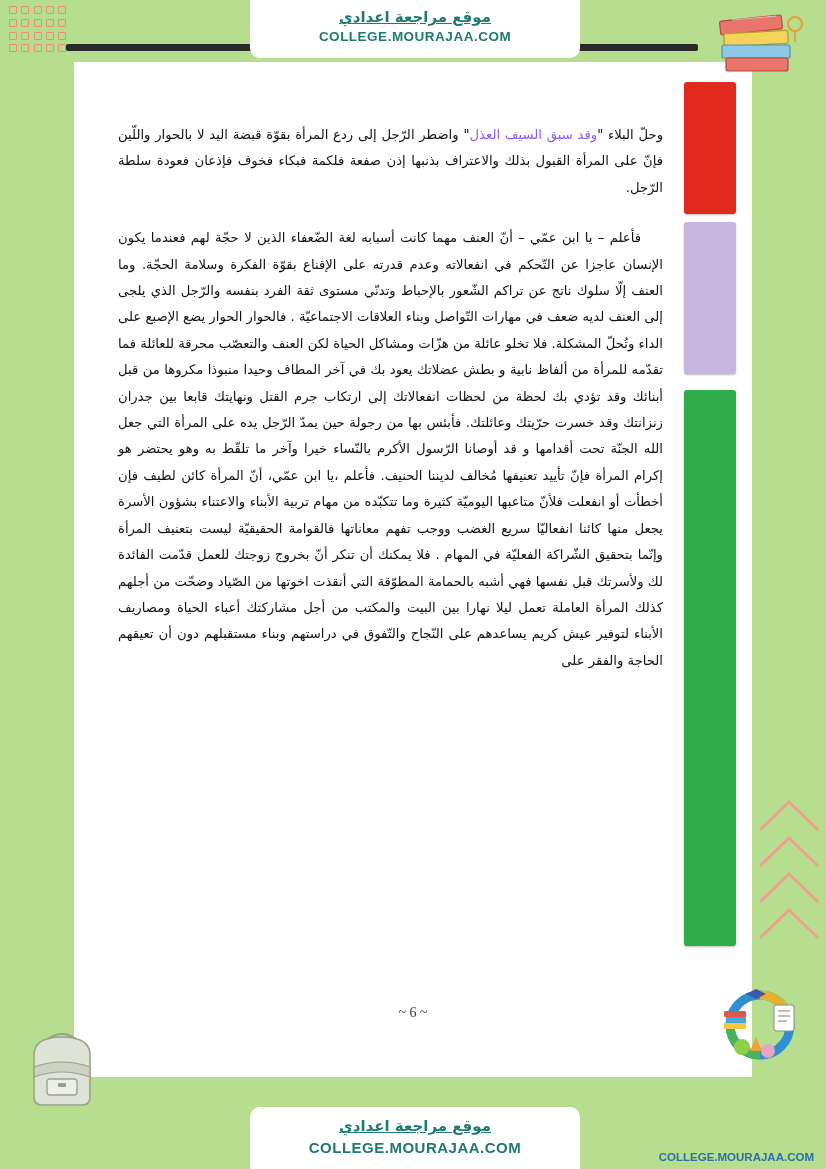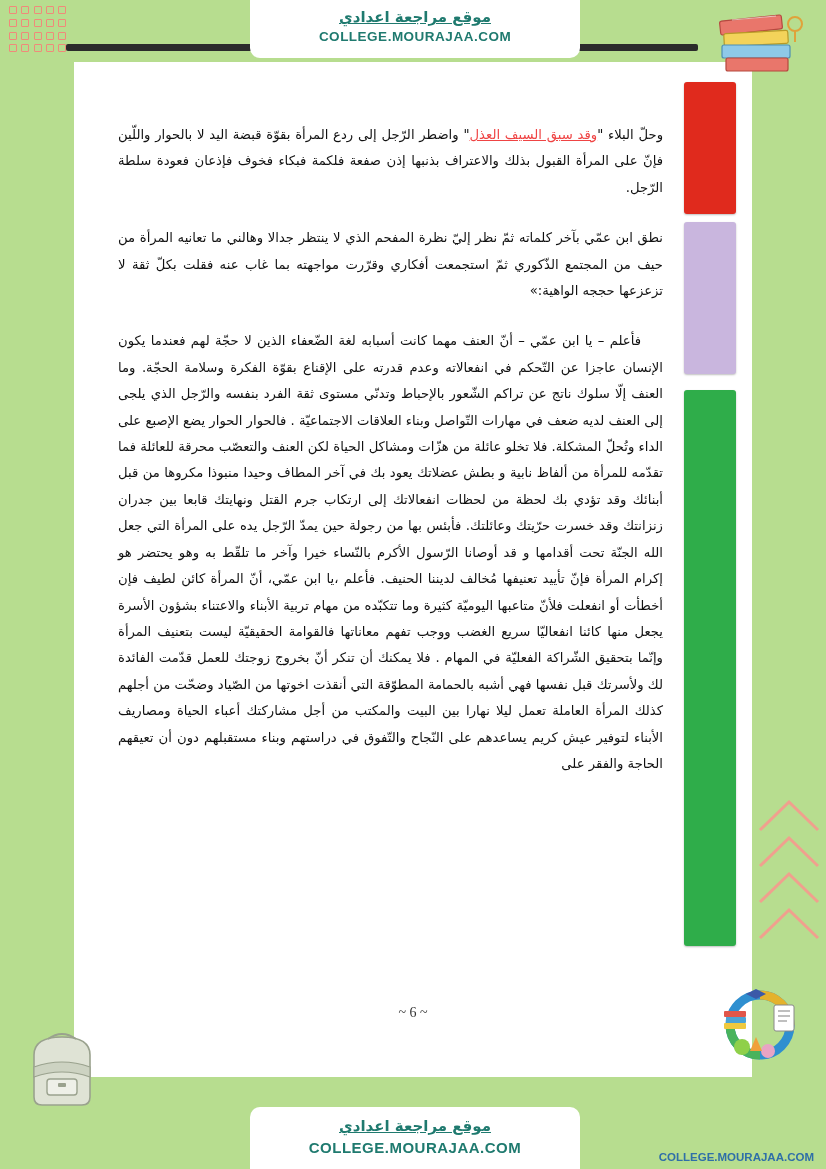--- a/index.html
+++ b/index.html
@@ -229,22 +229,21 @@
     font-size: 13.2px;
     line-height: 2.0;
   }
   .content p {
     margin: 0 0 24px 0;
   }
   .content p.indent {
     text-indent: 22px;
   }
   .hl {
-    color: #ef4444;
-    text-decoration: underline;
+    color: #8b5cf6;
   }
   .page-num {
     position: absolute;
     left: 0;
     right: 0;
     top: 1005px;
     text-align: center;
     font-size: 14px;
     color: #333333;
     font-family: "Liberation Serif", serif;
@@ -319,21 +318,20 @@
         <path d="M4 112 L33 84 L62 112"></path>
         <path d="M4 148 L33 120 L62 148"></path>
       </g>
     </svg>
   </div>
 
   <div class="content">
     <p>
       <span>وحلّ البلاء "</span><span class="hl">وقد سبق السيف العذل</span><span>" واضطر الرّجل إلى ردع المرأة بقوّة قبضة اليد لا بالحوار واللّين فإنّ على المرأة القبول بذلك والاعتراف بذنبها إذن صفعة فلكمة فبكاء فخوف فإذعان فعودة سلطة الرّجل.</span>
     </p>
-    <p>نطق ابن عمّي بآخر كلماته ثمّ نظر إليّ نظرة المفحم الذي لا ينتظر جدالا وهالني ما تعانيه المرأة من حيف من المجتمع الذّكوري ثمّ استجمعت أفكاري وقرّرت مواجهته بما غاب عنه فقلت بكلّ ثقة لا تزعزعها حججه الواهية:»</p>
     <p class="indent">فأعلم – يا ابن عمّي – أنّ العنف مهما كانت أسبابه لغة الضّعفاء الذين لا حجّة لهم فعندما يكون الإنسان عاجزا عن التّحكم في انفعالاته وعدم قدرته على الإقناع بقوّة الفكرة وسلامة الحجّة. وما العنف إلّا سلوك ناتج عن تراكم الشّعور بالإحباط وتدنّي مستوى ثقة الفرد بنفسه والرّجل الذي يلجى إلى العنف لديه ضعف في مهارات التّواصل وبناء العلاقات الاجتماعيّة . فالحوار الحوار يضع الإصبع على الداء وتُحلّ المشكلة. فلا تخلو عائلة من هزّات ومشاكل الحياة لكن العنف والتعصّب محرقة للعائلة فما تقدّمه للمرأة من ألفاظ نابية و بطش عضلاتك يعود بك في آخر المطاف وحيدا منبوذا مكروها من قبل أبنائك وقد تؤدي بك لحظة من لحظات انفعالاتك إلى ارتكاب جرم القتل ونهايتك قابعا بين جدران زنزانتك وقد خسرت حرّيتك وعائلتك. فأبئس بها من رجولة حين يمدّ الرّجل يده على المرأة التي جعل الله الجنّة تحت أقدامها و قد أوصانا الرّسول الأكرم بالنّساء خيرا وآخر ما تلقّط به وهو يحتضر هو إكرام المرأة فإنّ تأييد تعنيفها مُخالف لديننا الحنيف. فأعلم ،يا ابن عمّي، أنّ المرأة كائن لطيف فإن أخطأت أو انفعلت فلأنّ متاعبها اليوميّة كثيرة وما تتكبّده من مهام تربية الأبناء والاعتناء بشؤون الأسرة يجعل منها كائنا انفعاليّا سريع الغضب ووجب تفهم معاناتها فالقوامة الحقيقيّة ليست بتعنيف المرأة وإنّما بتحقيق الشّراكة الفعليّة في المهام . فلا يمكنك أن تنكر أنّ بخروج زوجتك للعمل قدّمت  الفائدة لك ولأسرتك قبل نفسها فهي أشبه بالحمامة المطوّقة التي أنقذت اخوتها من الصّياد وضحّت من أجلهم كذلك المرأة العاملة تعمل ليلا نهارا بين البيت والمكتب من أجل مشاركتك أعباء الحياة ومصاريف الأبناء لتوفير عيش كريم يساعدهم على النّجاح والتّفوق في دراستهم وبناء مستقبلهم دون أن تعيقهم الحاجة والفقر على</p>
   </div>
 
   <div class="page-num">~ 6 ~</div>
 
   <div class="badge-circle">
     <svg viewBox="0 0 96 96" width="96" height="96">
       <circle cx="48" cy="48" r="30" fill="none" stroke="#2f8fd0" stroke-width="9"></circle>
       <path d="M48 18 A30 30 0 0 1 78 48" fill="none" stroke="#e4b22c" stroke-width="9"></path>
       <path d="M48 78 A30 30 0 0 1 18 48" fill="none" stroke="#49b35c" stroke-width="9"></path>

